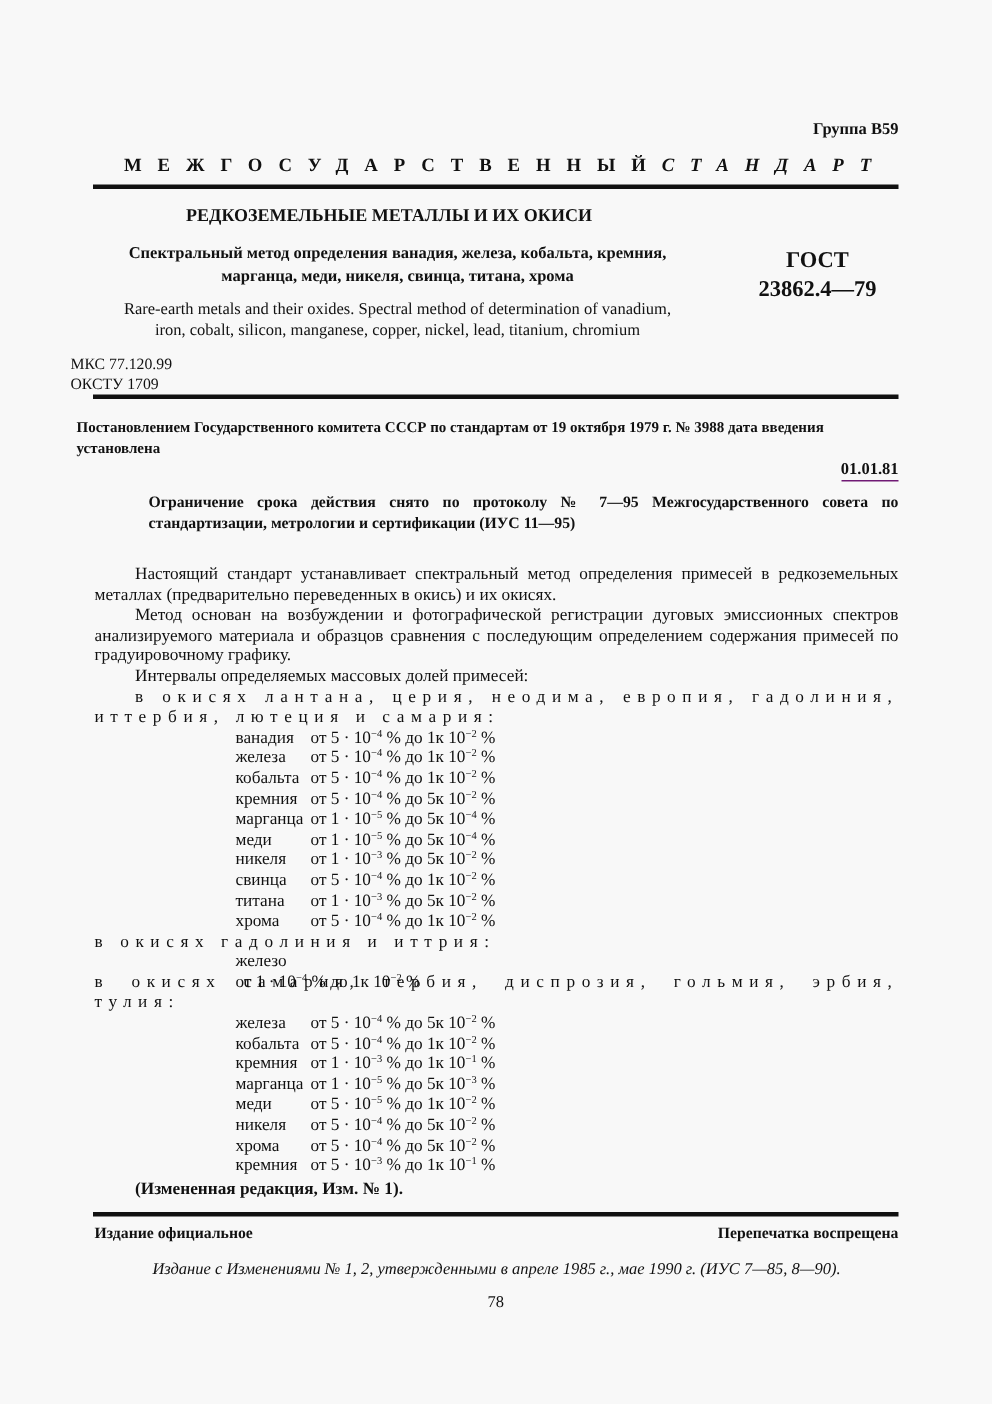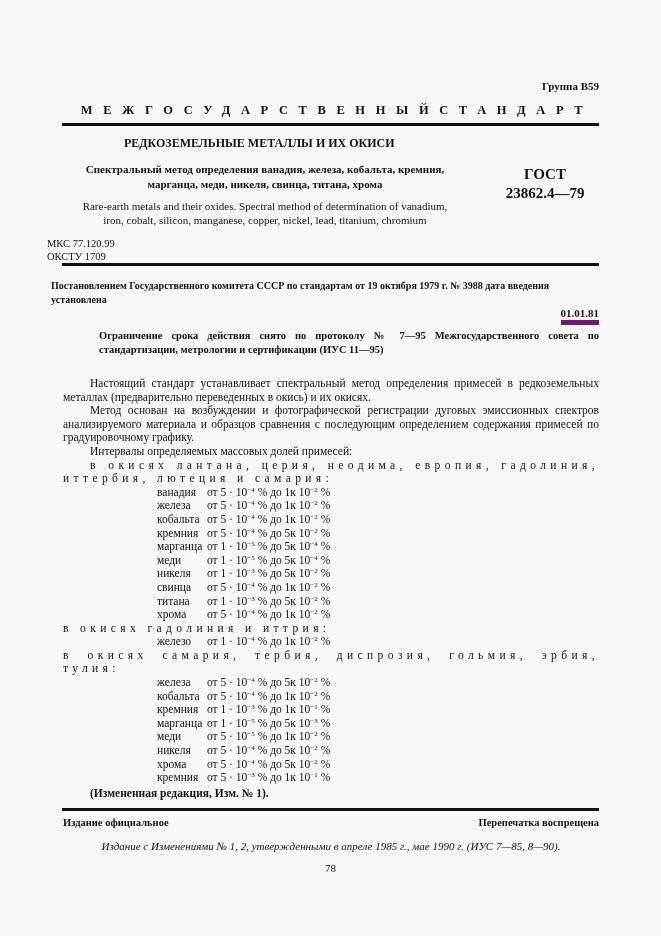--- a/index.html
+++ b/index.html
@@ -6,29 +6,29 @@
   body {
     width: 661px; height: 936px; background: #f8f8f8; color: #111;
     font-family: "Liberation Serif", "DejaVu Serif", serif;
     position: relative; overflow: hidden;
   }
   .abs { position: absolute; }
   .bold { font-weight: bold; }
   .group { right: 62px; top: 80px; font-size: 11px; font-weight: bold; }
   .interstate { left: 65px; right: 62px; top: 103px; font-size: 12.5px; font-weight: bold; display: flex; justify-content: center; }
   .interstate .w1 { letter-spacing: 10.6px; }
-  .interstate .w2 { letter-spacing: 10.6px; margin-right: -10px; }
+  .interstate .w2 { letter-spacing: 10.6px; margin-right: -10px; font-style: italic; }
   .rule-thick { left: 62px; right: 62px; height: 3px; background: #111; }
   .title { left: 124px; top: 136px; font-size: 12px; font-weight: bold; }
   .subtitle { left: 70px; width: 390px; top: 162px; font-size: 11px; font-weight: bold; text-align: center; line-height: 15px; }
   .gost { left: 490px; width: 110px; top: 165px; font-size: 15px; font-weight: bold; text-align: center; line-height: 19px; }
   .en-title { left: 70px; width: 390px; top: 199px; font-size: 11px; text-align: center; line-height: 14px; }
   .codes { left: 47px; top: 237px; font-size: 10.5px; line-height: 13px; }
   .decree { left: 51px; right: 62px; top: 279px; font-size: 10px; font-weight: bold; line-height: 14px; }
-  .date-intro { right: 62px; top: 307px; font-size: 11px; font-weight: bold; border-bottom: 5px solid #701a75; padding-bottom: 1px; }
+  .date-intro { right: 62px; top: 307px; font-size: 11px; font-weight: bold; border-bottom: 1px solid #701a75; padding-bottom: 1px; }
   .limit { left: 63px; right: 62px; top: 329px; font-size: 10.5px; font-weight: bold; line-height: 14px; text-align: justify; margin-left: 36px; }
   .body { left: 63px; right: 62px; top: 377px; font-size: 11.5px; line-height: 13.6px; text-align: justify; }
   .body p { margin: 0; text-indent: 27px; }
   .spaced { letter-spacing: 4.4px; }
   .row { display: flex; height: 13.6px; }
   .row .el { display: inline-block; }
   .footer-left { left: 63px; top: 817px; font-size: 10.5px; font-weight: bold; }
   .footer-right { right: 62px; top: 817px; font-size: 10.5px; font-weight: bold; }
   .edition { left: 63px; right: 62px; top: 840px; font-size: 11px; font-style: italic; text-align: center; }
   .pagenum { left: 0; right: 0; top: 862px; font-size: 11px; text-align: center; }
@@ -112,21 +112,21 @@
       </div>
       <div class="row" style="padding-left: 94px;">
         <span class="el" style="width: 50px;">титана</span>
         <span><span>от 1 · 10</span><sup>−3</sup> <span>% до 5к 10</span><sup>−2</sup> <span>%</span></span>
       </div>
       <div class="row" style="padding-left: 94px;">
         <span class="el" style="width: 50px;">хрома</span>
         <span><span>от 5 · 10</span><sup>−4</sup> <span>% до 1к 10</span><sup>−2</sup> <span>%</span></span>
       </div>
       <p class="spaced" style="text-indent: 0px; text-align: justify;">в окисях гадолиния и иттрия:</p>
-      <div class="row" style="padding-left: 94px;">
+      <div class="row" style="padding-left: 94px; flex-direction: column;">
         <span class="el" style="width: 50px;">железо</span>
         <span><span>от 1 · 10</span><sup>−4</sup> <span>% до 1к 10</span><sup>−2</sup> <span>%</span></span>
       </div>
       <p class="spaced" style="text-indent: 0px; text-align: justify;">в окисях самария, тербия, диспрозия, гольмия, эрбия, тулия:</p>
       <div class="row" style="padding-left: 94px;">
         <span class="el" style="width: 50px;">железа</span>
         <span><span>от 5 · 10</span><sup>−4</sup> <span>% до 5к 10</span><sup>−2</sup> <span>%</span></span>
       </div>
       <div class="row" style="padding-left: 94px;">
         <span class="el" style="width: 50px;">кобальта</span>

